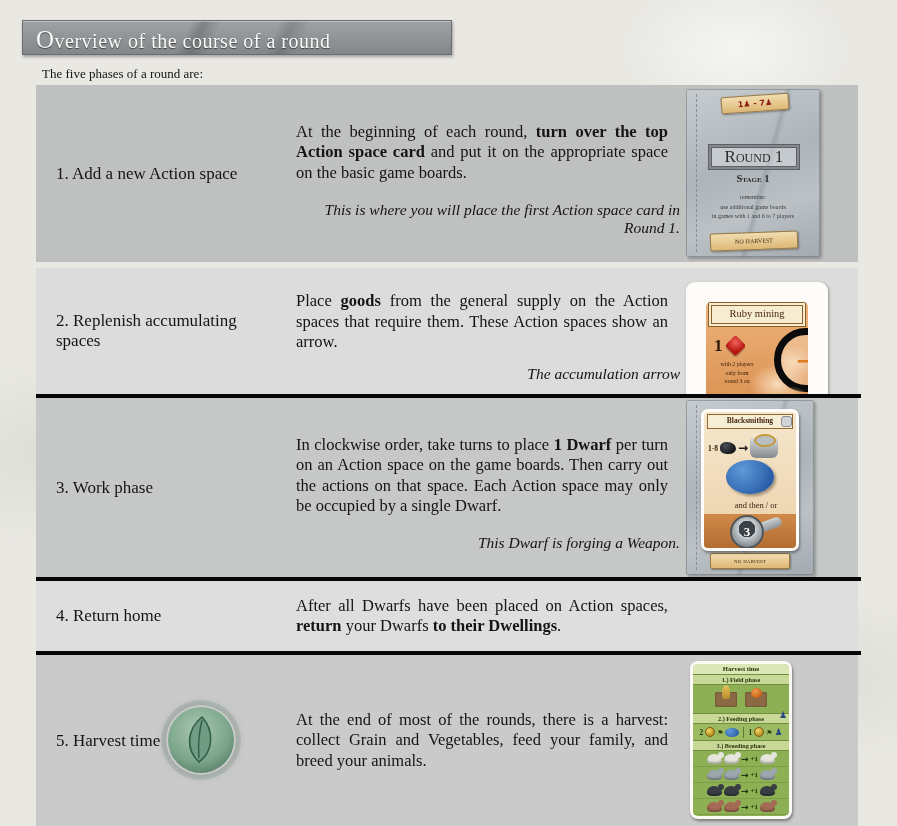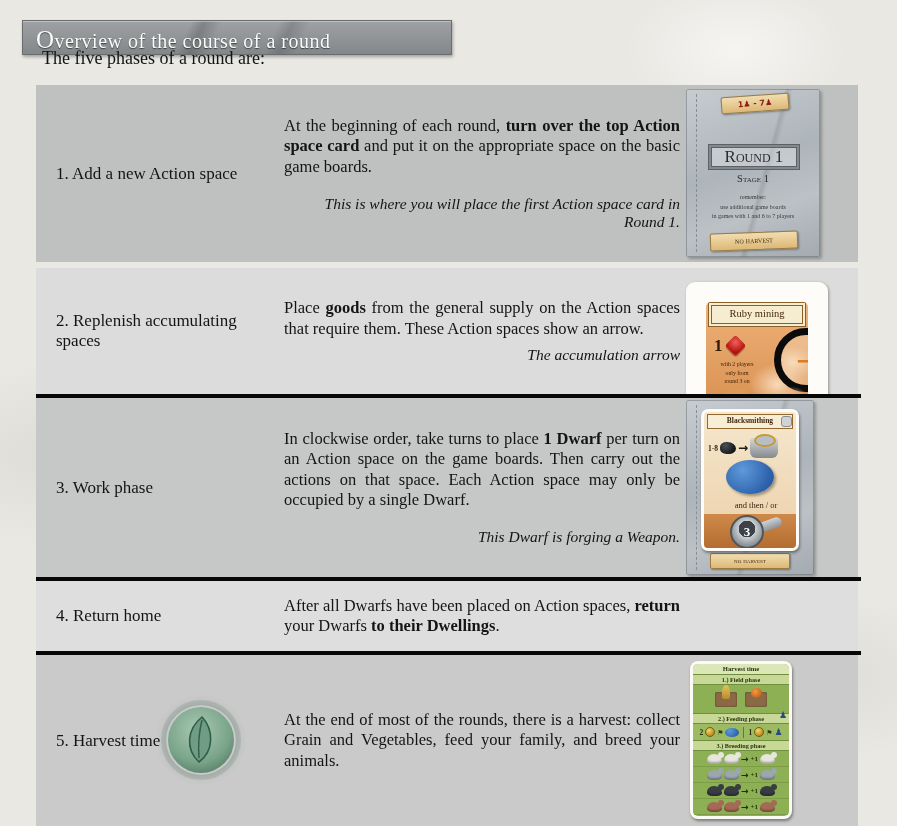--- a/index.html
+++ b/index.html
@@ -21,33 +21,33 @@
       linear-gradient(115deg, transparent 38%, rgba(55,58,60,.28) 41%, transparent 45%, transparent 58%, rgba(55,58,60,.22) 61%, transparent 65%),
       linear-gradient(#9ea2a5,#83878a);
     border:1px solid #696d6f;
     box-shadow: inset 0 1px 0 rgba(255,255,255,.35), 1px 2px 3px rgba(0,0,0,.3);
   }
   .banner .t{
     display:block; padding-left:13px; font-size:20px; letter-spacing:.5px;
     color:#fbfbf9; text-shadow:0 1px 1px rgba(0,0,0,.55);
   }
   .banner .t::first-letter{font-size:25px;}
-  .intro{position:absolute; left:42px; top:48px; font-size:18px;}
+  .intro{position:absolute; left:42px; top:66px; font-size:13px;}
   
   .row{position:absolute; left:36px; width:822px; display:flex; align-items:center; overflow:hidden;}
   .r1{top:85px; height:177px; background:#bfc1c1;}
   .r2{top:268px; height:126px; background:#dbdcdb;}
   .r3{top:398px; height:179px; background:#c6c7c7;}
   .r4{top:581px; height:70px; background:#dddedd;}
   .r5{top:655px; height:171px; background:#c9cac9;}
   .sep{position:absolute; left:36px; width:825px; height:4px; background:#070707;}
   .s1{top:394px;} .s2{top:577px;} .s3{top:651px;}
   .label{width:248px; padding-left:20px; box-sizing:border-box; font-size:17px; align-self:stretch; display:flex; align-items:center; position:relative;}
   .bodycol{width:396px; box-sizing:border-box;}
-  .body{margin:0; font-size:16.5px; line-height:1.24; text-align:justify;}
+  .body{margin:12px; font-size:16.5px; line-height:1.24; text-align:justify;}
   .caption{margin:18px 0 0 0; font-size:15.5px; font-style:italic; text-align:right;}
   .r2 .caption{margin-top:7px;}
   
   .leaf-token{position:absolute; left:130px; top:50%; margin-top:-36px; width:70px; height:70px; border-radius:50%;
     box-shadow:0 0 0 5px rgba(130,150,140,.30), 0 0 10px rgba(90,110,100,.45);}
   
   .stone{
     position:absolute; border-radius:2px;
     background-image:
       linear-gradient(105deg, transparent 55%, rgba(70,80,88,.18) 57%, transparent 60%),
@@ -64,21 +64,21 @@
   
   .img-round{position:absolute; left:650px; top:4px; width:134px; height:168px;}
   .img-round .stone{left:0; top:0; right:0; bottom:0;}
   .players-banner{position:absolute; left:35px; top:6px; width:66px; height:15px; transform:rotate(-4deg);
     font-family:"DejaVu Sans", sans-serif; font-size:8px; font-weight:bold; color:#8d1c12; line-height:15px;}
   .pawn-icon::before{content:"\265F"; font-family:"DejaVu Sans", sans-serif;}
   .players-banner .pawn-icon{color:#8d1c12;}
   .round-frame{position:absolute; left:25px; top:58px; width:84px; height:18px; line-height:18px; text-align:center;
     font-size:17px; font-variant:small-caps; color:#2c2c2c;
     border:1px solid #5d6166; box-shadow:0 0 0 2px rgba(255,255,255,.25), 0 0 0 3px #5d6166; background:rgba(235,238,240,.35);}
-  .stage{position:absolute; left:0; right:0; top:84px; text-align:center; font-size:10.5px; font-variant:small-caps; color:#2c2c2c;}
+  .stage{position:absolute; left:0; right:0; top:84px; text-align:center; font-size:10.5px; font-variant:small-caps; color:#2c2c2c;font-weight:bold;}
   .round-note{position:absolute; left:6px; right:6px; top:104px; text-align:center; font-size:6px; line-height:1.6; color:#3a3a3a;}
   .noharvest{position:absolute; left:24px; bottom:7px; width:86px; height:16px; line-height:15px; transform:rotate(-2deg);
     font-size:8.5px; font-variant:small-caps;}
   
   .img-ruby{position:absolute; left:650px; top:14px; width:142px; height:150px;
     background:#fdfcf8; border-radius:9px; box-shadow:1px 1px 3px rgba(0,0,0,.35); padding:20px; box-sizing:border-box;}
   .ruby-in{position:relative; width:100%; height:100%; border-radius:5px; overflow:hidden;
     background-image:
       radial-gradient(40px 30px at 70% 75%, rgba(255,235,210,.8), transparent 70%),
       radial-gradient(30px 24px at 85% 55%, rgba(250,220,185,.9), transparent 70%),

